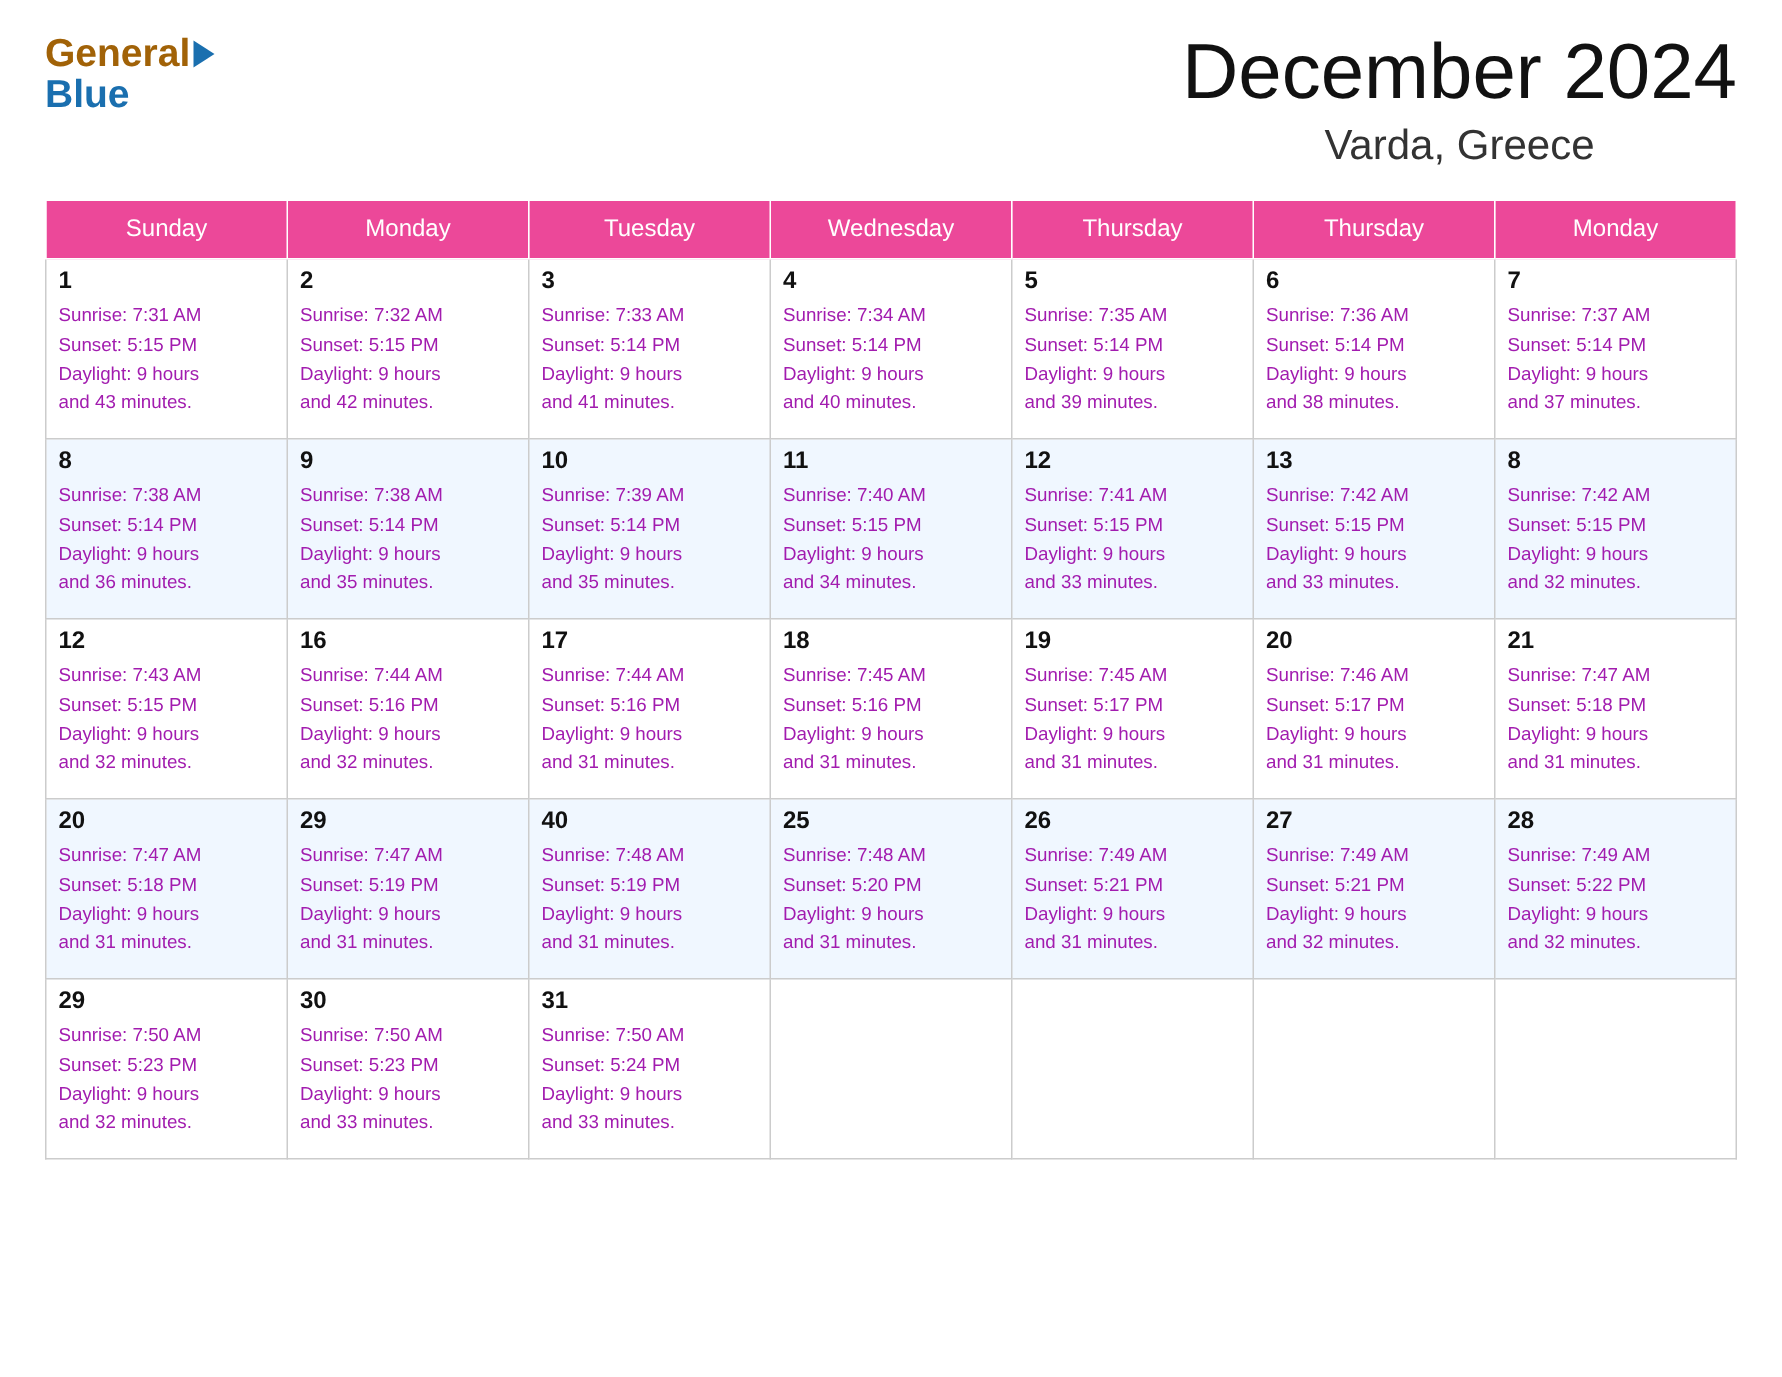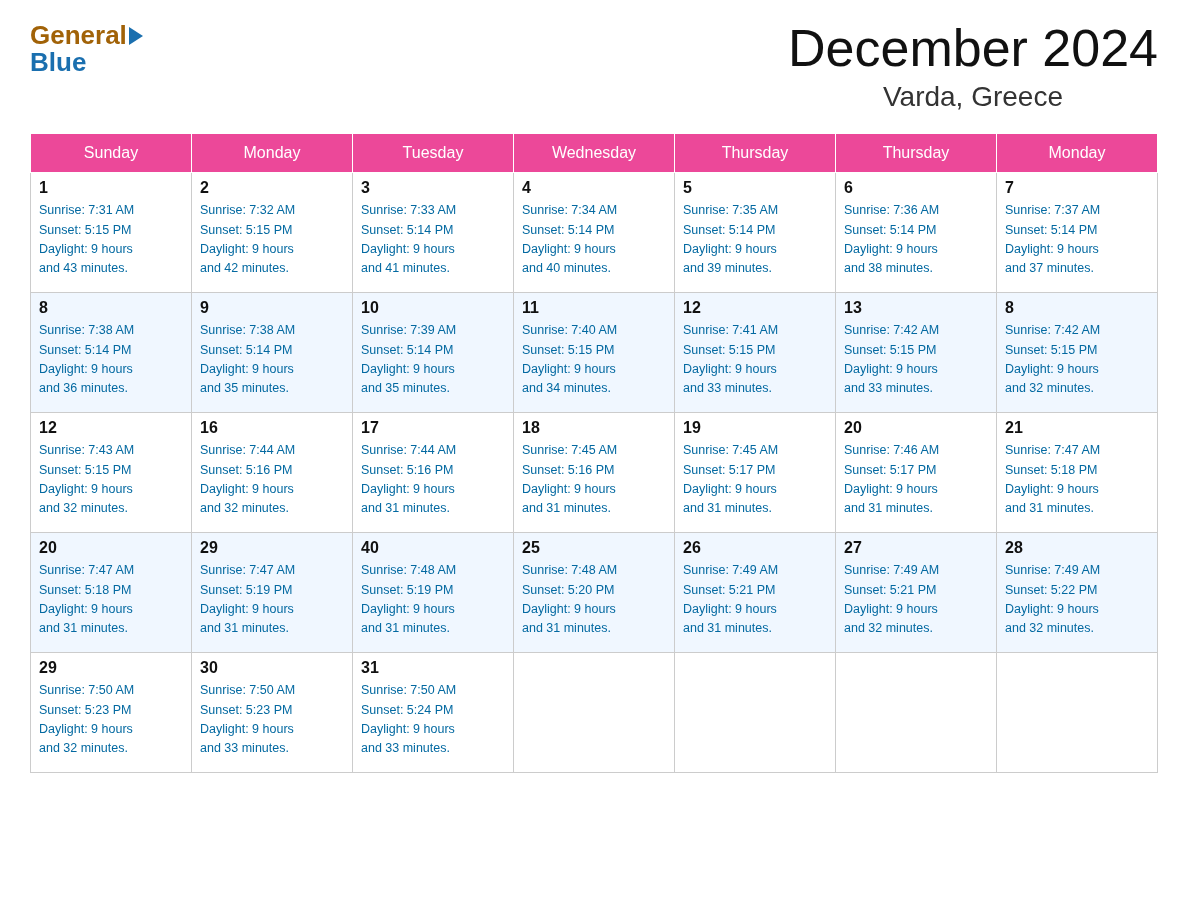--- a/index.html
+++ b/index.html
@@ -83,21 +83,21 @@
     .day-num {
       font-size: 16px;
       font-weight: bold;
       color: #111;
       display: block;
       margin-bottom: 4px;
     }
     .day-info {
       font-size: 12.5px;
       line-height: 1.55;
-      color: #0369a1;
+      color: #a21caf;
     }
     tr:nth-child(even) td {
       background: #f0f7ff;
     }
     tr:nth-child(odd) td {
       background: #fff;
     }
     .empty-cell {
       background: #fff !important;
     }

